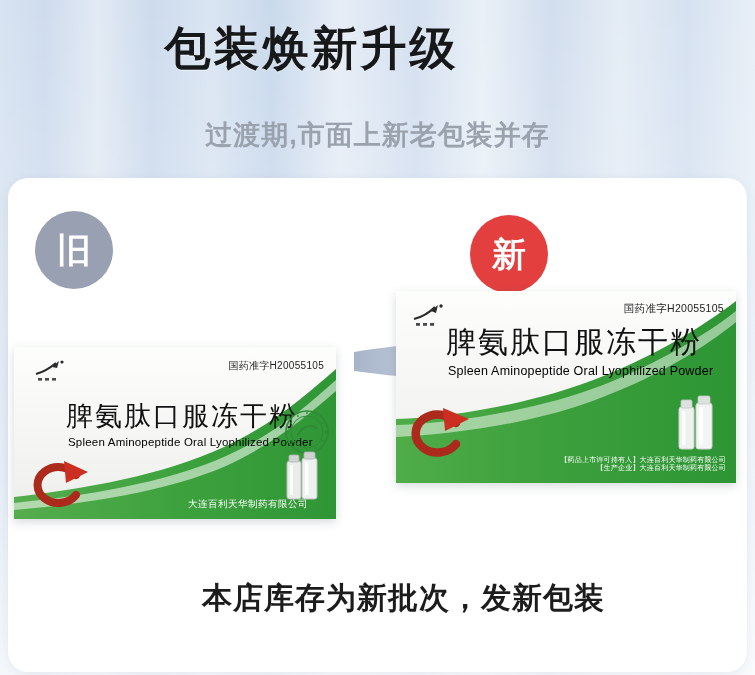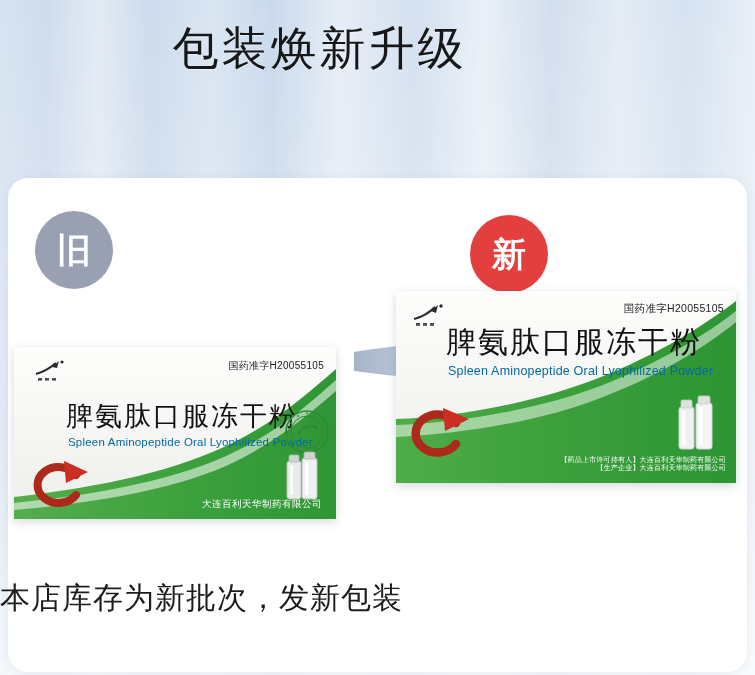--- a/index.html
+++ b/index.html
@@ -32,26 +32,26 @@
         #e9f0f7 64%,
         #d2deee 73%,
         #e4ecf5 82%,
         #d6e2f1 91%,
         #e8eff7 100%);
   }
 
   
   .headline {
     position: absolute;
-    left: 8px;
+    left: 0;
     top: 22px;
     width: 623px;
     text-align: center;
     font-size: 46px;
-    font-weight: 400;
+    font-weight: 700;
     letter-spacing: 3px;
     color: #17181a;
     line-height: 1.15;
     text-shadow: 0 1px 0 rgba(255,255,255,0.5);
   }
   .subhead {
     position: absolute;
     left: 0;
     top: 117px;
     width: 755px;
@@ -152,21 +152,21 @@
   }
   .pack-title {
     position: absolute;
     color: #121212;
     font-weight: 400;
     letter-spacing: 2px;
     white-space: nowrap;
   }
   .pack-sub {
     position: absolute;
-    color: #0369a1;
+    color: #000000;
     white-space: nowrap;
   }
   .pack-maker {
     position: absolute;
     color: #ffffff;
     white-space: nowrap;
     line-height: 1.25;
   }
   .redarrow {
     position: absolute;
@@ -177,33 +177,34 @@
   .seal {
     position: absolute;
   }
 
   
   .footer-note {
     position: absolute;
     left: 0;
     top: 578px;
     width: 605px;
-    text-align: left;
+    text-align: right;
     font-size: 30px;
-    font-weight: 400;
+    font-weight: 700;
     letter-spacing: 1px;
     color: #1c1c1c;
   }
 </style>
 </head>
 <body>
 
 <div id="stage">
 
   <div class="headline">包装焕新升级</div>
+  <div class="subhead">过渡期,市面上新老包装并存</div>
 
   <div class="card"></div>
 
   <div class="badge badge-old">
     <span>旧</span>
   </div>
 
   <div class="badge badge-new">
     <span>新</span>
   </div>
@@ -290,21 +291,21 @@
           <rect x="6" y="14" width="3" height="30" fill="#ffffff" opacity="0.85"></rect>
         </g>
         <g>
           <rect x="18" y="7" width="15" height="41" rx="2.5" fill="#eef1ef" stroke="#b9bfbd" stroke-width="1"></rect>
           <rect x="20" y="1" width="11" height="7" rx="1.5" fill="#cfd4d2" stroke="#aeb4b2" stroke-width="0.8"></rect>
           <rect x="21" y="11" width="3.5" height="33" fill="#ffffff" opacity="0.85"></rect>
         </g>
       </svg>
     </div>
 
-    <div class="pack-maker" style="right:14px; bottom:9px; font-size:9.5px; letter-spacing:0.5px;">大连百利天华制药有限公司</div>
+    <div class="pack-maker" style="right:28px; bottom:9px; font-size:9.5px; letter-spacing:0.5px;">大连百利天华制药有限公司</div>
   </div>
 
   <div class="pack pack-new">
     <div class="pack-face"></div>
 
     <svg class="pack-green" viewBox="0 0 340 192" preserveAspectRatio="none">
       <defs>
         <linearGradient id="g2" x1="0" y1="0" x2="1" y2="0">
           <stop offset="0%" stop-color="#4fad48"></stop>
           <stop offset="45%" stop-color="#3ca03c"></stop>

